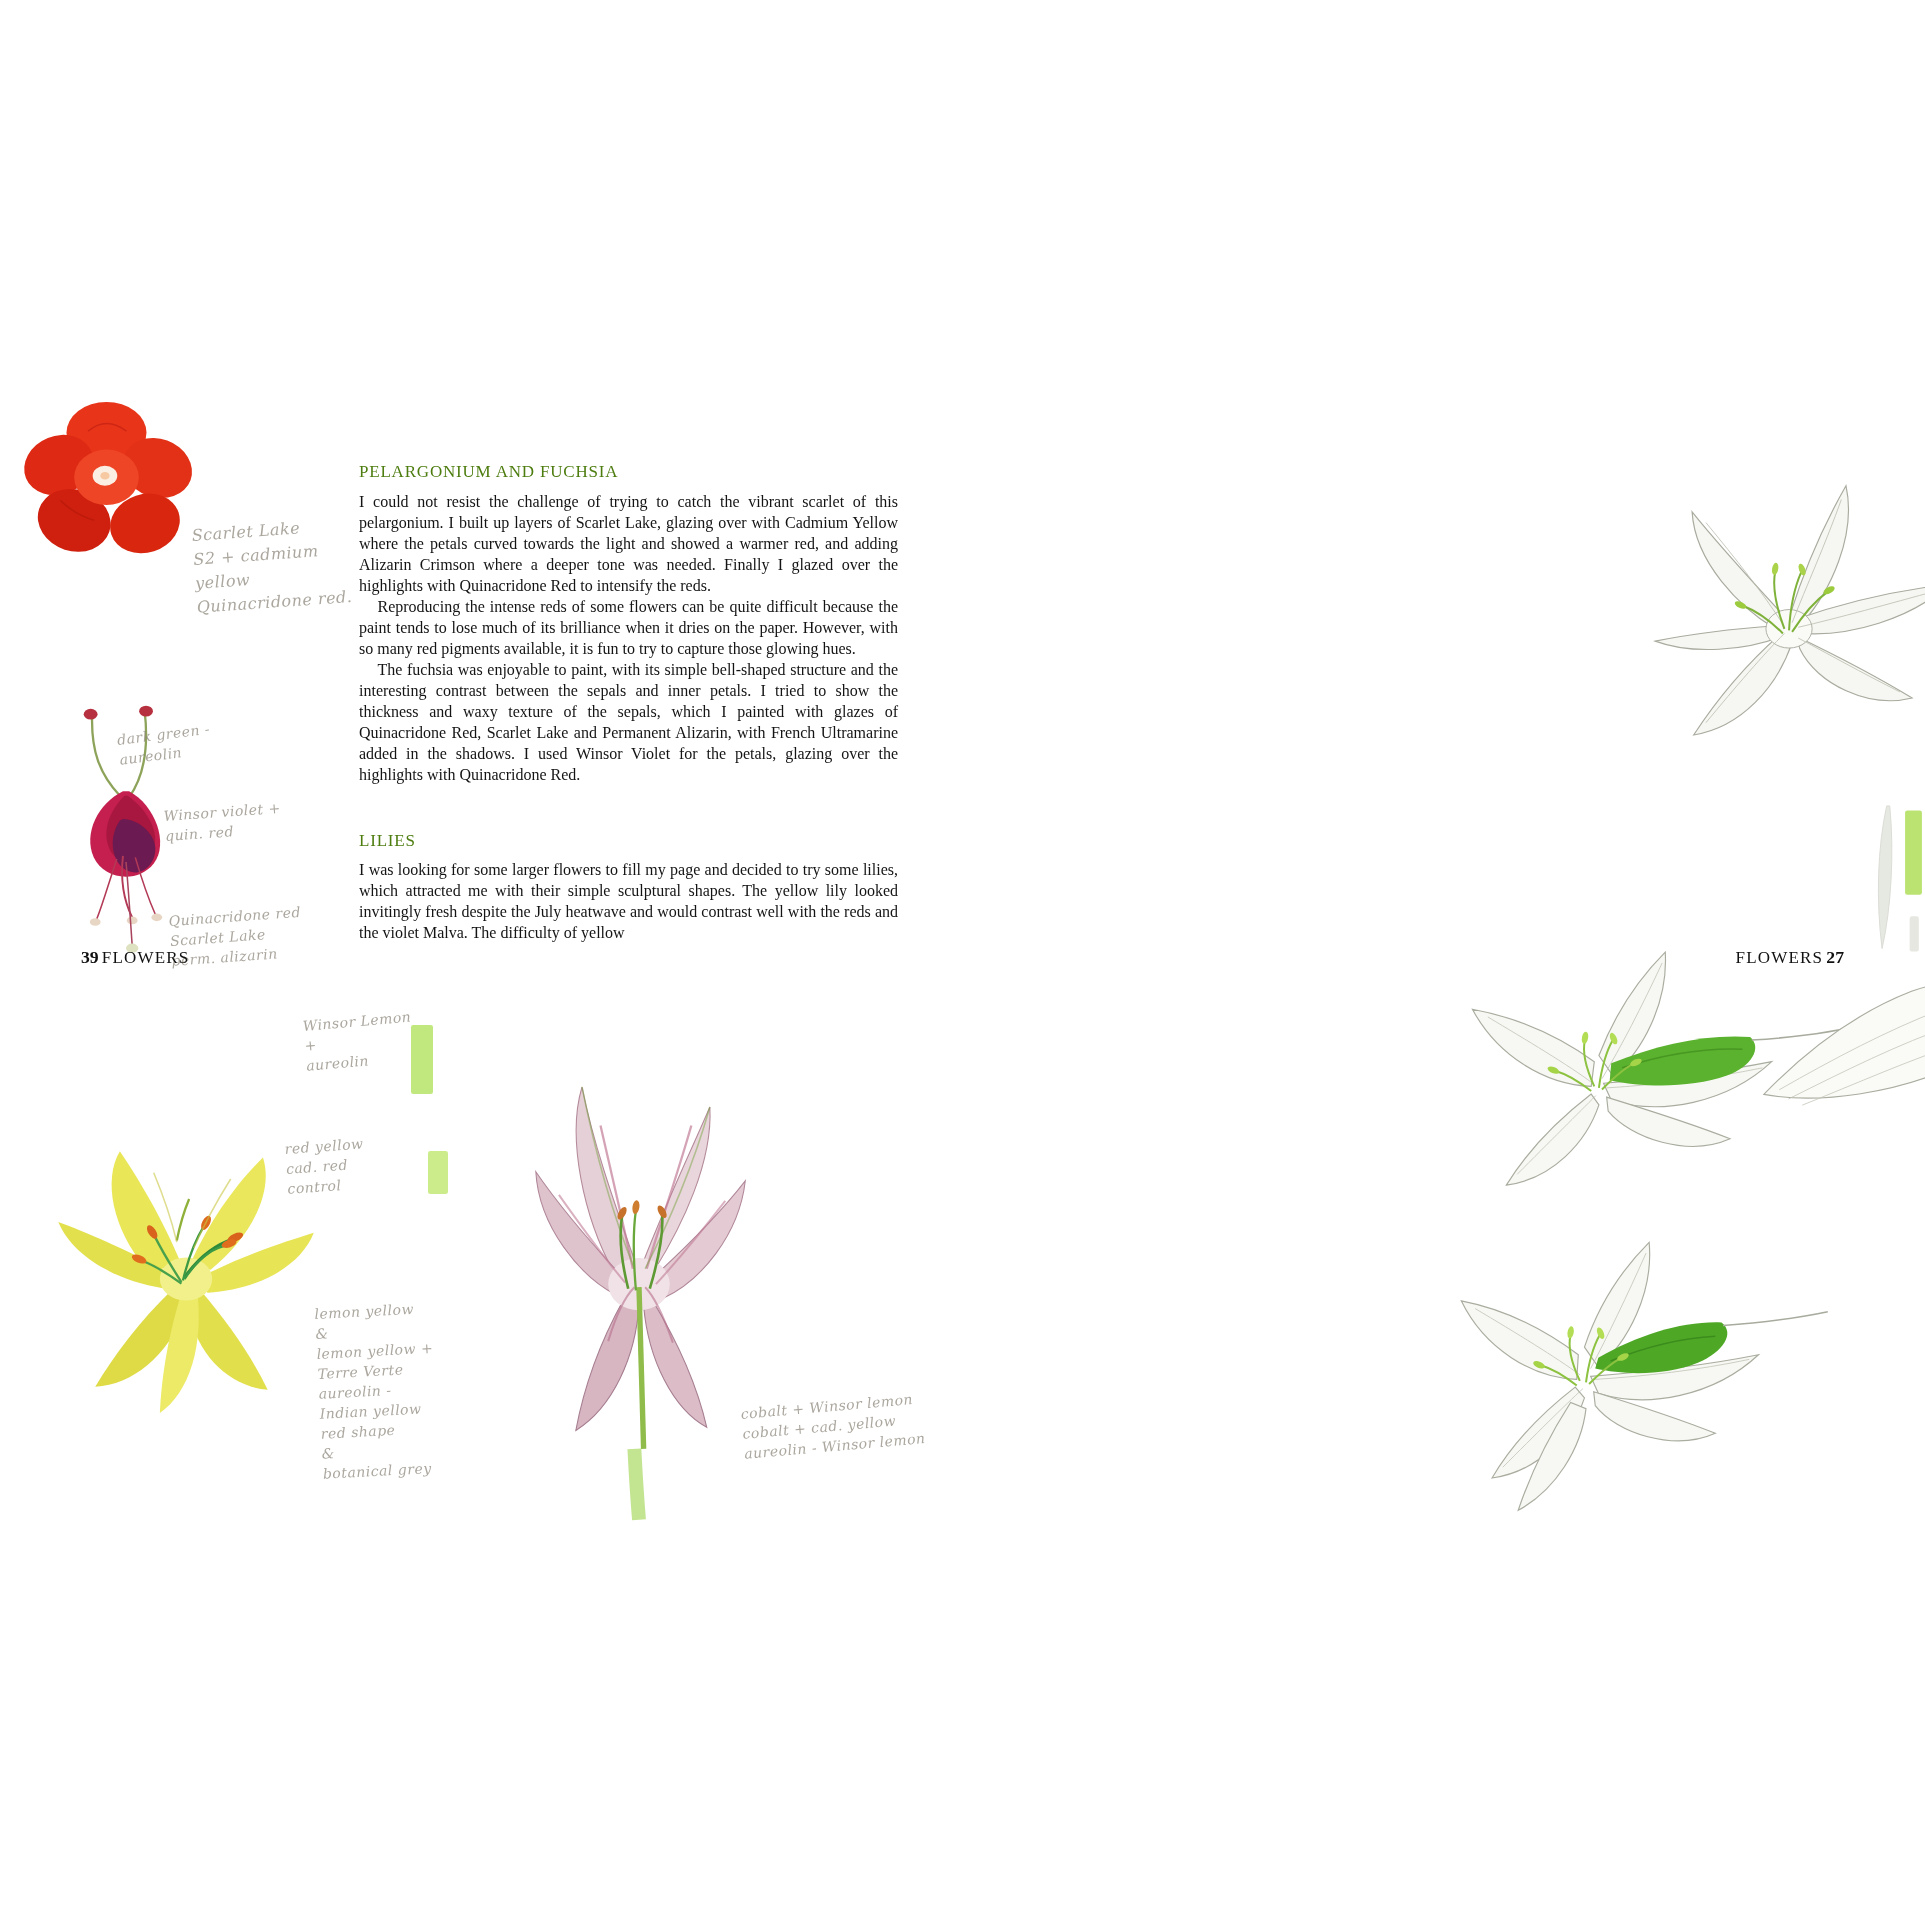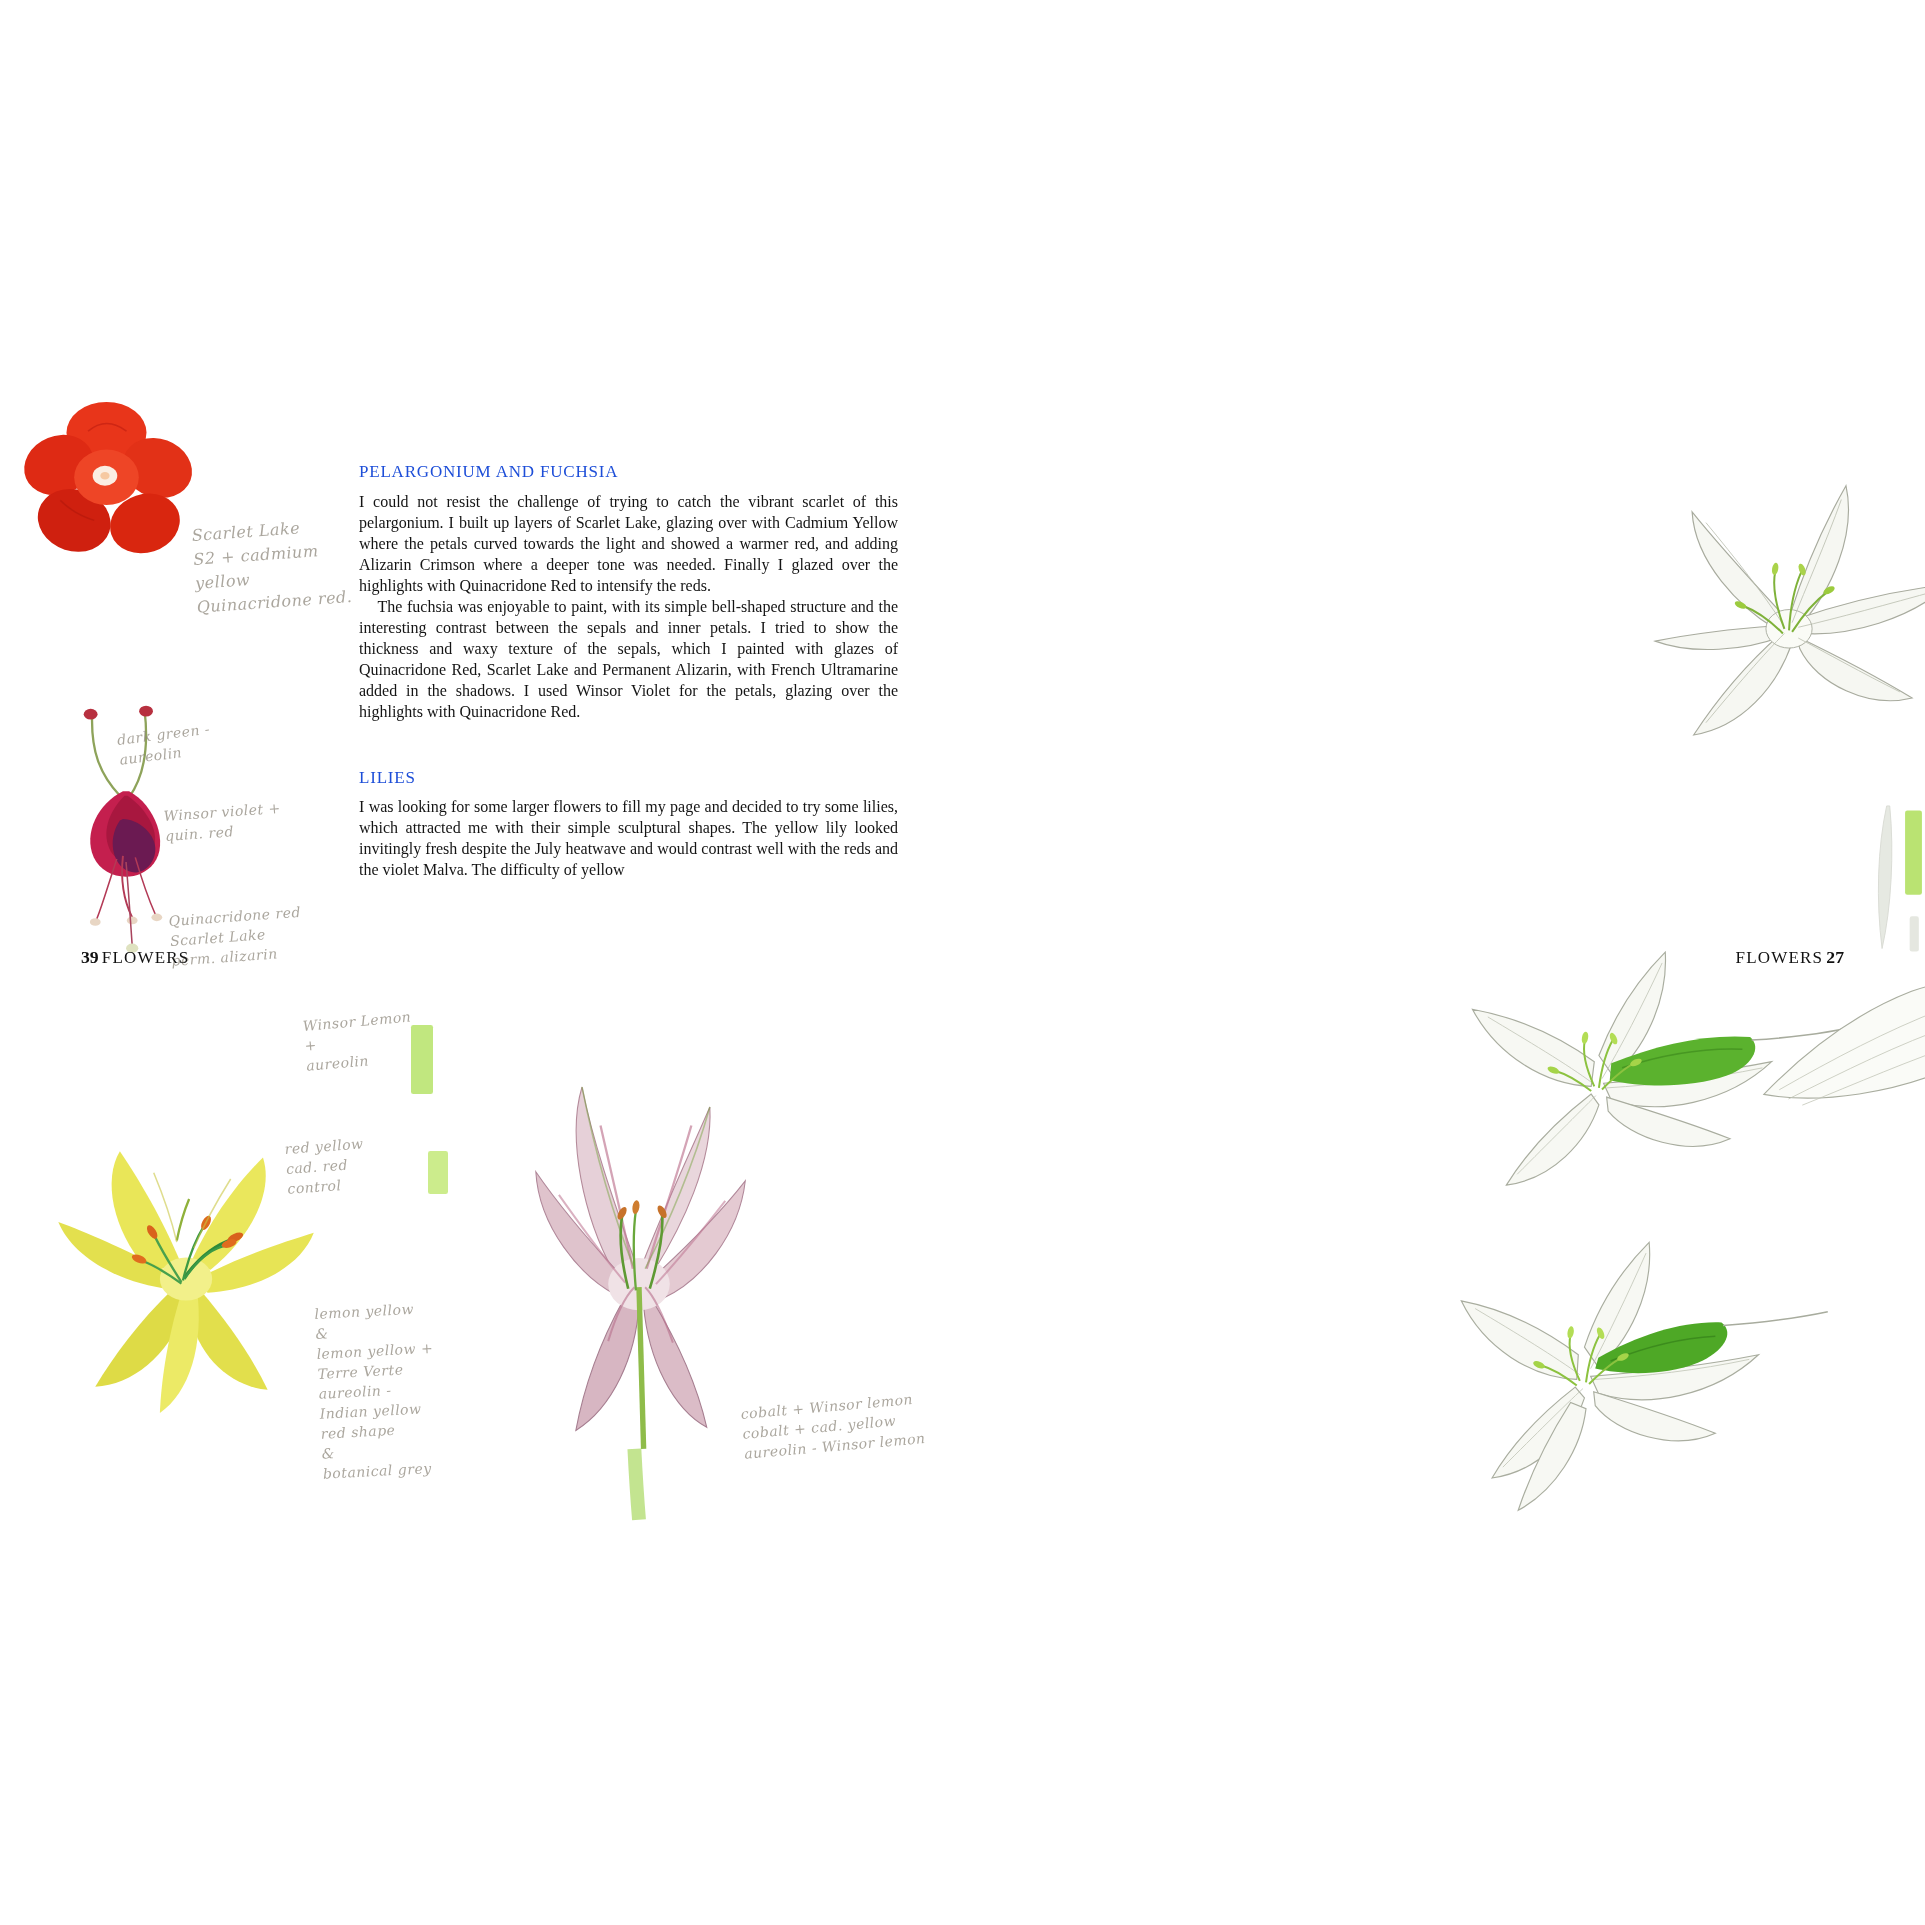--- a/index.html
+++ b/index.html
@@ -43,21 +43,21 @@
     line-height: 21px;
     color: #141414;
     text-align: justify;
   }
   #col-left  { left: 359px;  top: 461px;  width: 539px; }
 
   .sec-head {
     font-family: "Liberation Serif", serif;
     font-size: 17px;
     letter-spacing: 0.8px;
-    color: #1d4ed8;
+    color: #4d7c0f;
     margin: 0 0 8.5px 0;
     font-weight: normal;
   }
   .sec-head.second { margin-top: 45px; }
 
   .para {
     margin: 0;
     text-indent: 0;
   }
   .para + .para { text-indent: 18.5px; }
@@ -245,20 +245,21 @@
       </svg>
     </div>
 
     <div class="hand small" style="left:740px; top:1404px; transform: rotate(-5deg);">cobalt + Winsor lemon
 cobalt + cad. yellow
 aureolin - Winsor lemon</div>
 
     <div class="text-col" id="col-left">
       <h2 class="sec-head">PELARGONIUM AND FUCHSIA</h2>
       <p class="para">I could not resist the challenge of trying to catch the vibrant scarlet of this pelargonium. I built up layers of Scarlet Lake, glazing over with Cadmium Yellow where the petals curved towards the light and showed a warmer red, and adding Alizarin Crimson where a deeper tone was needed. Finally I glazed over the highlights with Quinacridone Red to intensify the reds.</p>
+      <p class="para">Reproducing the intense reds of some flowers can be quite difficult because the paint tends to lose much of its brilliance when it dries on the paper. However, with so many red pigments available, it is fun to try to capture those glowing hues.</p>
       <p class="para">The fuchsia was enjoyable to paint, with its simple bell-shaped structure and the interesting contrast between the sepals and inner petals. I tried to show the thickness and waxy texture of the sepals, which I painted with glazes of Quinacridone Red, Scarlet Lake and Permanent Alizarin, with French Ultramarine added in the shadows. I used Winsor Violet for the petals, glazing over the highlights with Quinacridone Red.</p>
       <h2 class="sec-head second">LILIES</h2>
       <p class="para">I was looking for some larger flowers to fill my page and decided to try some lilies, which attracted me with their simple sculptural shapes. The yellow lily looked invitingly fresh despite the July heatwave and would contrast well with the reds and the violet Malva. The difficulty of yellow</p>
     </div>
 
     <div class="folio" id="folio-left">
       <span class="num">39</span>
       <span class="label">FLOWERS</span>
     </div>
   </div>

